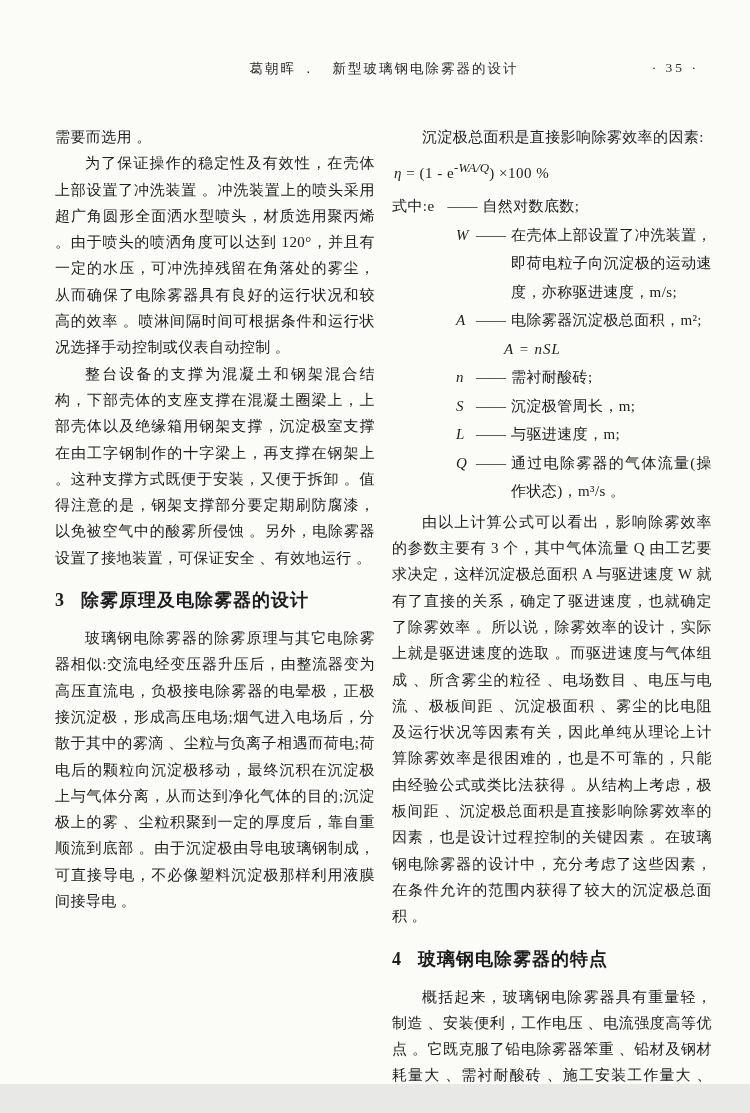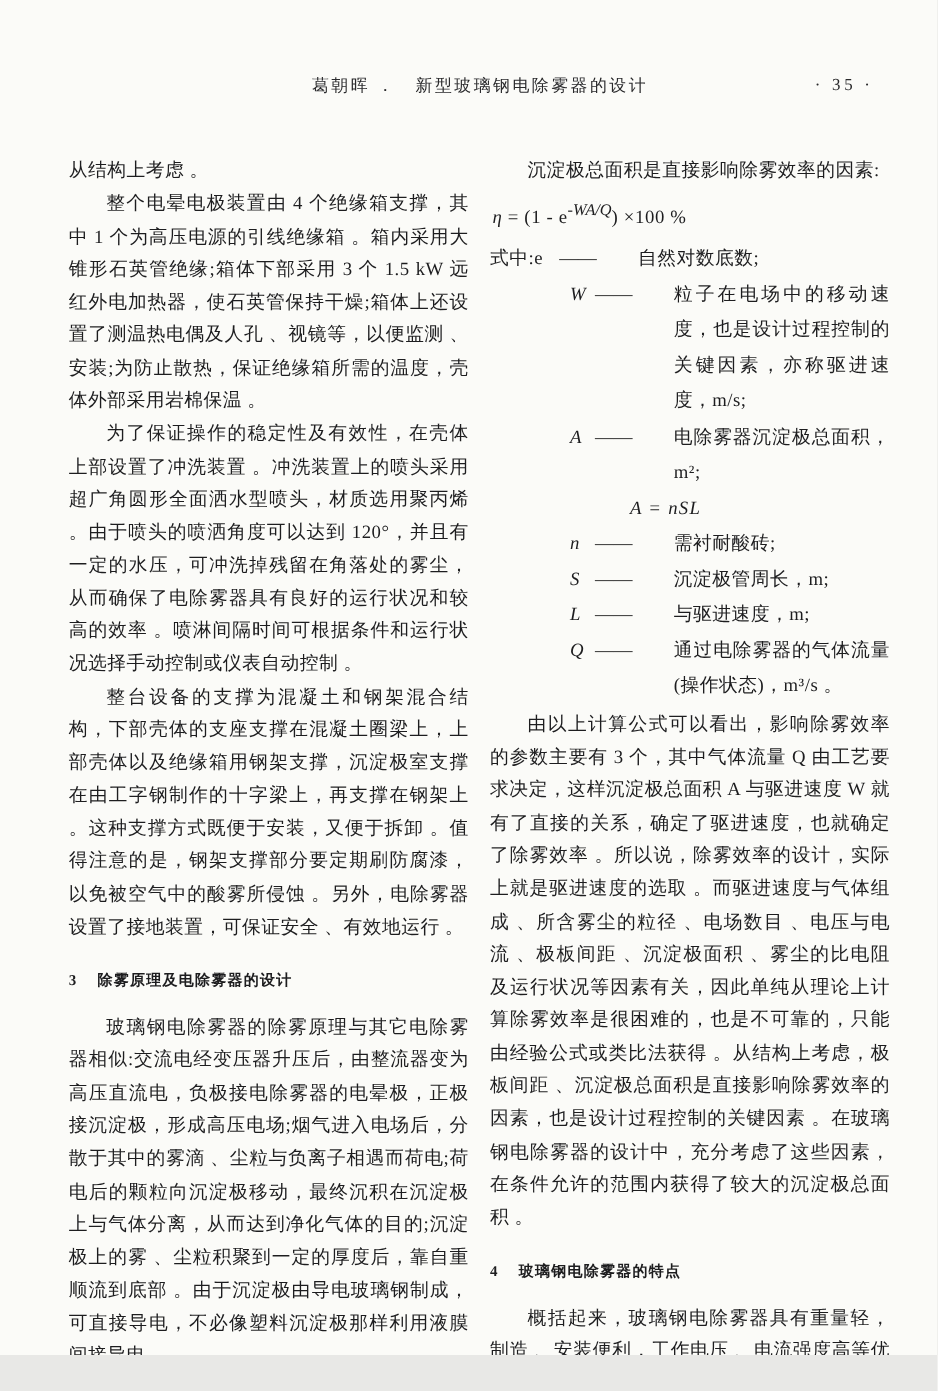--- a/index.html
+++ b/index.html
@@ -49,21 +49,21 @@
     font-size: 15px;
     line-height: 26.3px;
     text-align: justify;
     letter-spacing: 0.4px;
   }
   .para { text-indent: 2em; margin: 0; }
   .para.no-indent { text-indent: 0; }
   
   .section-heading {
     margin: 17px 0 13px 0;
-    font-size: 12px;
+    font-size: 18px;
     font-weight: bold;
     letter-spacing: 1px;
     text-indent: 0;
     line-height: 24px;
   }
   .section-heading .sec-num { margin-right: 16px; }
   
   .formula {
     margin: 4px 0 5px 2px;
     line-height: 27px;
@@ -91,21 +91,21 @@
     margin-right: 5px;
     font-style: italic;
   }
   .def-row .sym.roman { font-style: normal; }
   .def-row .dash {
     flex: none;
     margin-right: 5px;
     letter-spacing: 0;
     white-space: nowrap;
   }
-  .def-row .desc { flex: 1; margin-left: 28px; }
+  .def-row .desc { flex: 1; }
   .def-row.indent { padding-left: 64px; }
   .sub-formula {
     padding-left: 112px;
     line-height: 28.5px;
     font-style: italic;
     letter-spacing: 1px;
   }
   .def-block { margin-bottom: 3px; }
 </style>
 </head>
@@ -114,22 +114,21 @@
 <div class="page">
 
   <div class="page-header">
     <div class="running-title">葛朝晖 ．　新型玻璃钢电除雾器的设计</div>
     <div class="page-number">· 35 ·</div>
   </div>
 
   <div class="content">
 
     <div class="col">
-      <p class="para no-indent">从结构上考虑 。</p>
-      <p class="para">整个电晕电极装置由 4 个绝缘箱支撑，其中 1 个为高压电源的引线绝缘箱 。箱内采用大锥形石英管绝缘;箱体下部采用 3 个 1.5 kW 远红外电加热器，使石英管保持干燥;箱体上还设置了测温热电偶及人孔 、视镜等，以便监测 、安装;为防止散热，保证绝缘箱所需的温度，壳体外部采用岩棉保温 。</p>
+      <p class="para no-indent">需要而选用 。</p>
       <p class="para">为了保证操作的稳定性及有效性，在壳体上部设置了冲洗装置 。冲洗装置上的喷头采用超广角圆形全面洒水型喷头，材质选用聚丙烯 。由于喷头的喷洒角度可以达到 120°，并且有一定的水压，可冲洗掉残留在角落处的雾尘，从而确保了电除雾器具有良好的运行状况和较高的效率 。喷淋间隔时间可根据条件和运行状况选择手动控制或仪表自动控制 。</p>
       <p class="para">整台设备的支撑为混凝土和钢架混合结构，下部壳体的支座支撑在混凝土圈梁上，上部壳体以及绝缘箱用钢架支撑，沉淀极室支撑在由工字钢制作的十字梁上，再支撑在钢架上 。这种支撑方式既便于安装，又便于拆卸 。值得注意的是，钢架支撑部分要定期刷防腐漆，以免被空气中的酸雾所侵蚀 。另外，电除雾器设置了接地装置，可保证安全 、有效地运行 。</p>
 
       <h2 class="section-heading">
         <span class="sec-num">3</span><span>除雾原理及电除雾器的设计</span>
       </h2>
 
       <p class="para">玻璃钢电除雾器的除雾原理与其它电除雾器相似:交流电经变压器升压后，由整流器变为高压直流电，负极接电除雾器的电晕极，正极接沉淀极，形成高压电场;烟气进入电场后，分散于其中的雾滴 、尘粒与负离子相遇而荷电;荷电后的颗粒向沉淀极移动，最终沉积在沉淀极上与气体分离，从而达到净化气体的目的;沉淀极上的雾 、尘粒积聚到一定的厚度后，靠自重顺流到底部 。由于沉淀极由导电玻璃钢制成，可直接导电，不必像塑料沉淀极那样利用液膜间接导电 。</p>
     </div>
 
@@ -143,21 +142,21 @@
       <div class="def-block">
         <div class="def-row">
           <span class="where">式中:</span>
           <span class="sym roman">e</span>
           <span class="dash">——</span>
           <span class="desc">自然对数底数;</span>
         </div>
         <div class="def-row indent">
           <span class="sym">W</span>
           <span class="dash">——</span>
-          <span class="desc">粒子在电场中的移动速度，也是设计过程控制的关键因素，亦称驱进速度，m/s;</span>
+          <span class="desc">在壳体上部设置了冲洗装置，即荷电粒子向沉淀极的运动速度，亦称驱进速度，m/s;</span>
         </div>
         <div class="def-row indent">
           <span class="sym">A</span>
           <span class="dash">——</span>
           <span class="desc">电除雾器沉淀极总面积，m²;</span>
         </div>
         <div class="sub-formula">A = nSL</div>
         <div class="def-row indent">
           <span class="sym">n</span>
           <span class="dash">——</span>

